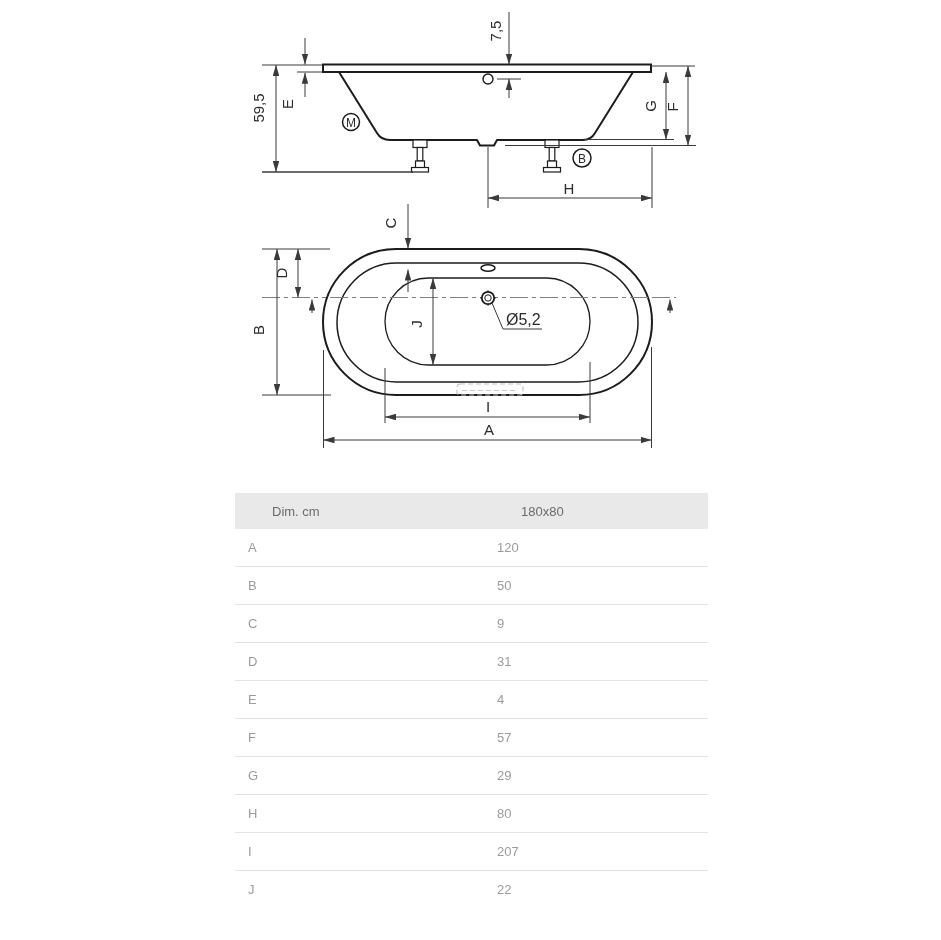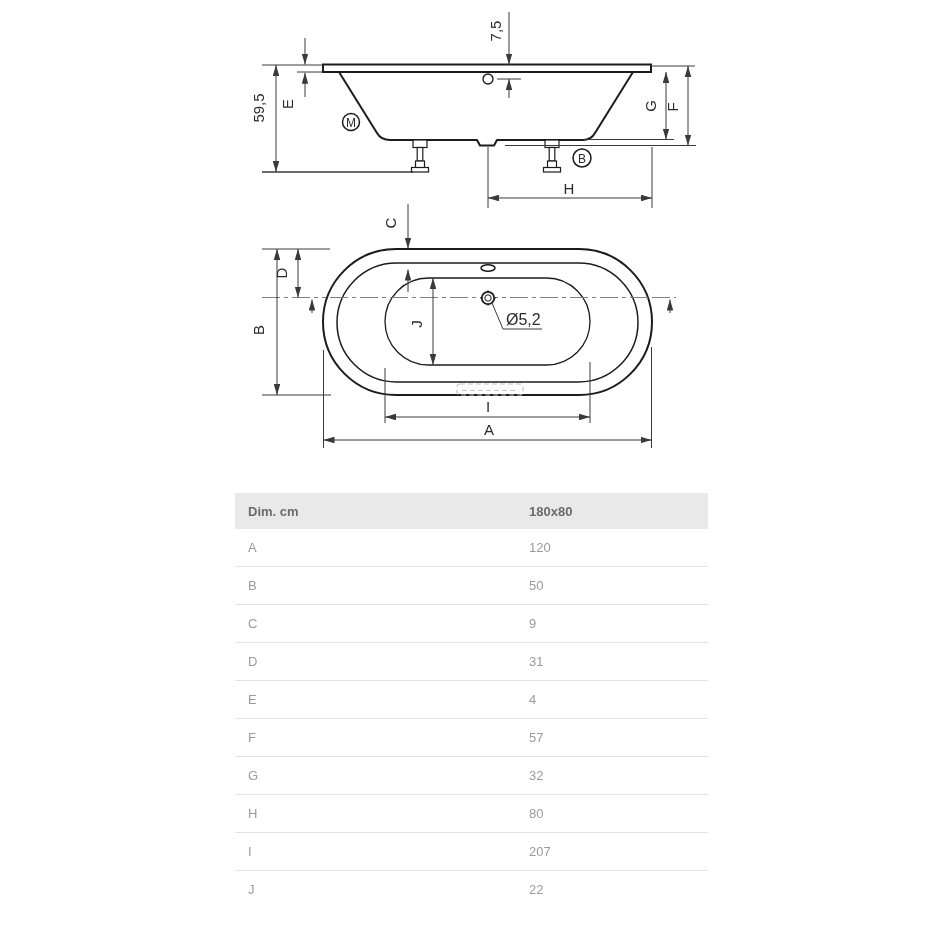--- a/index.html
+++ b/index.html
@@ -15,29 +15,29 @@
   .circ-label{font-size:12px;}
   .drain-label{font-size:16px;}
 
   
   .dim-table{
     position:absolute;left:235px;top:493px;width:473px;
     font-size:13px;
   }
   .t-header{
     height:36px;background:#e9e9e9;display:flex;align-items:center;
-    font-weight:bold;color:#6b6b6b;
+    font-weight:normal;color:#6b6b6b;padding-left:24px;
   }
   .t-row{
     height:37px;display:flex;align-items:center;color:#9b9b9b;
     border-bottom:1px solid #e3e3e3;
   }
   .t-row:last-child{border-bottom:none;}
   .col1{width:262px;box-sizing:border-box;padding-left:13px;flex:none;}
-  .col2{flex:1;margin-left:32px;}
+  .col2{flex:1;}
 </style>
 </head>
 <body>
 
 <svg width="941" height="470" viewBox="0 0 941 470" style="position:absolute;left:0;top:0;">
   <defs>
     <marker id="ah" viewBox="0 0 10 6" refX="10" refY="3" markerWidth="11" markerHeight="6.6" markerUnits="userSpaceOnUse" orient="auto-start-reverse">
       <path d="M0 0 L10 3 L0 6 Z" fill="#3a3a3a"></path>
     </marker>
   </defs>
@@ -191,21 +191,21 @@
   <div class="t-row">
     <span class="col1">E</span>
     <span class="col2">4</span>
   </div>
   <div class="t-row">
     <span class="col1">F</span>
     <span class="col2">57</span>
   </div>
   <div class="t-row">
     <span class="col1">G</span>
-    <span class="col2">32</span>
+    <span class="col2">29</span>
   </div>
   <div class="t-row">
     <span class="col1">H</span>
     <span class="col2">80</span>
   </div>
   <div class="t-row">
     <span class="col1">I</span>
     <span class="col2">207</span>
   </div>
   <div class="t-row">

